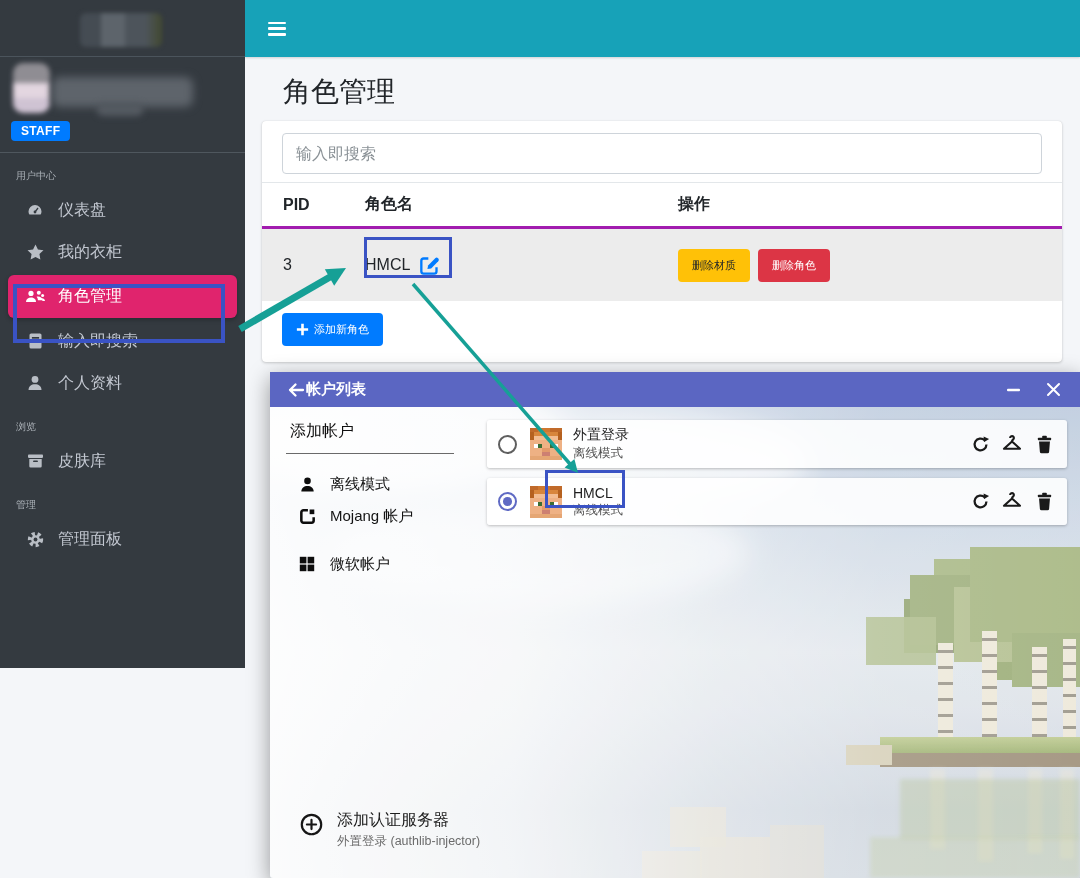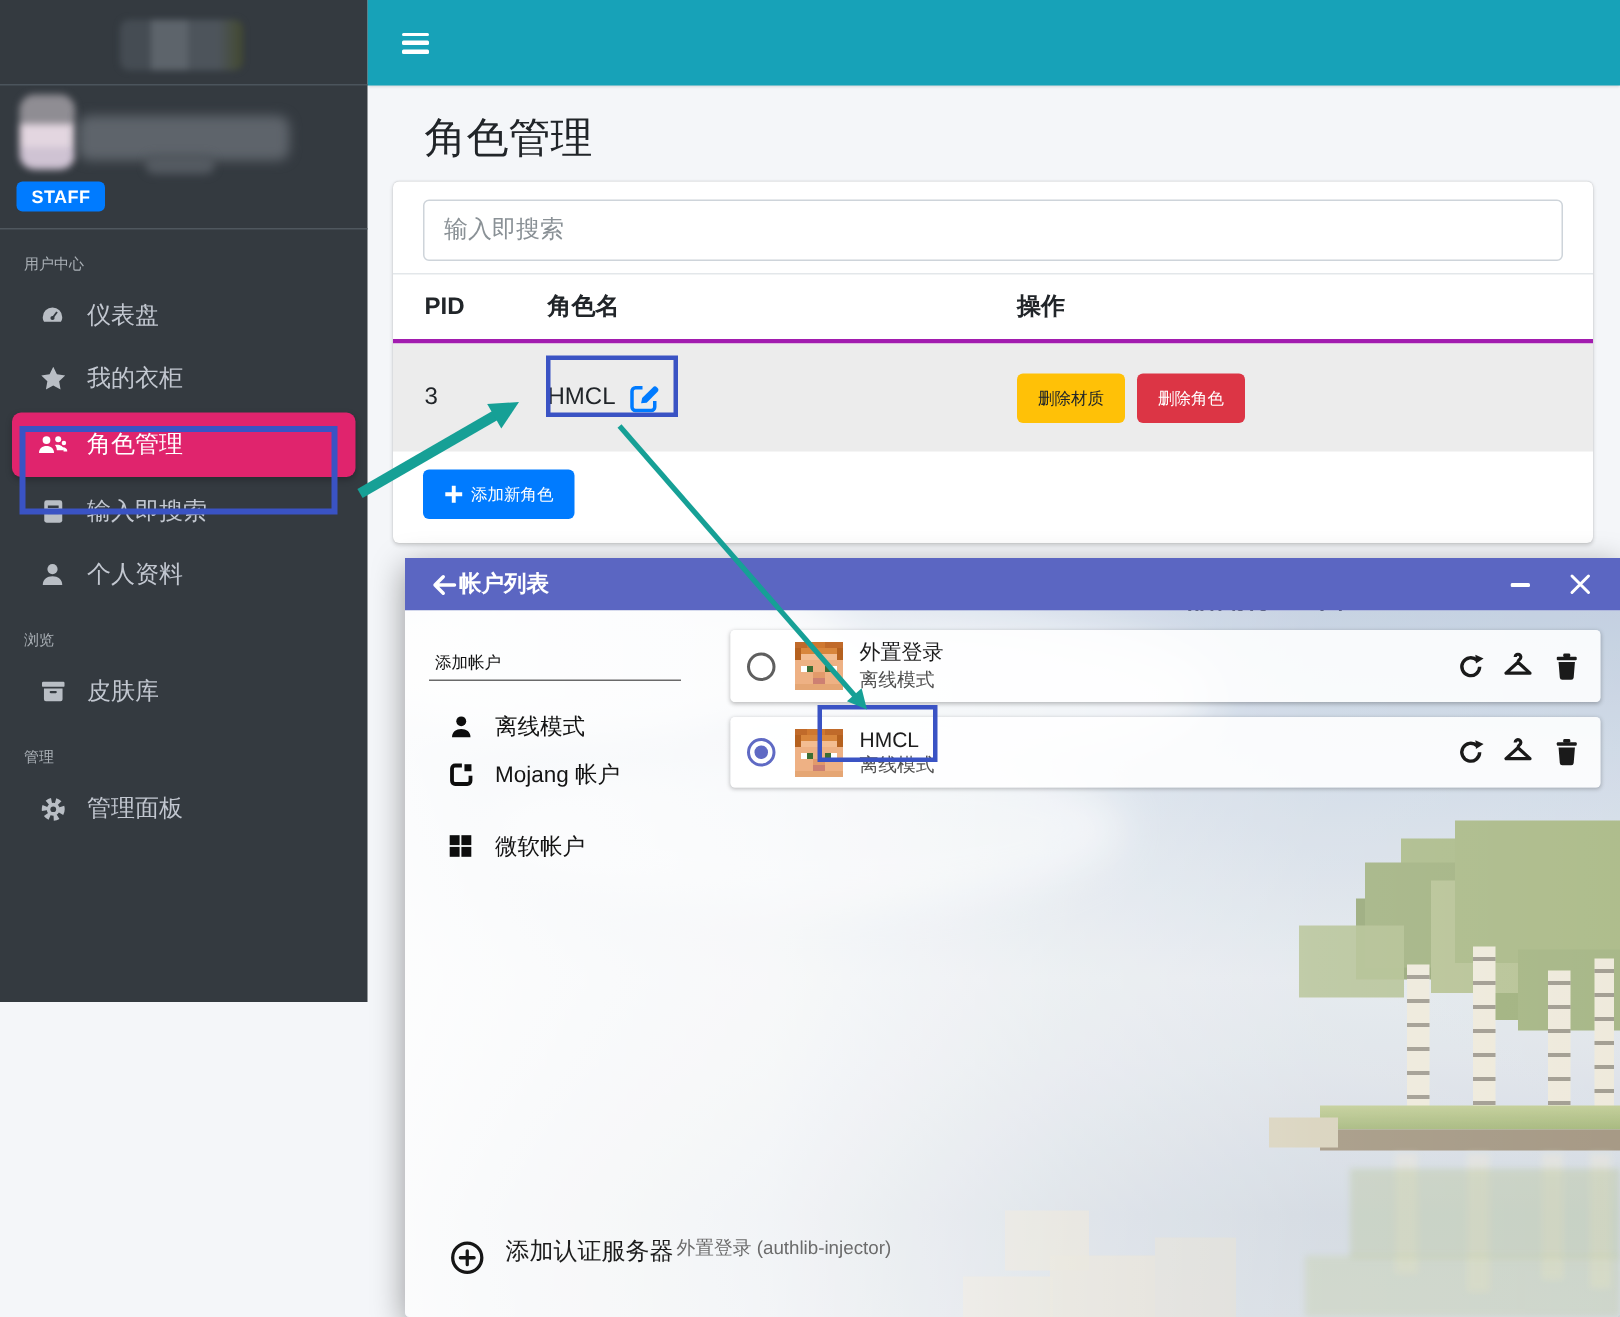--- a/index.html
+++ b/index.html
@@ -83,21 +83,21 @@
   .mc-trunk{position:absolute;width:15px;background:
     repeating-linear-gradient(180deg,rgba(58,52,40,0) 0 7px,rgba(58,52,40,.55) 7px 10px,rgba(58,52,40,0) 10px 16px),#eae5d3;}
   .mc-grass{position:absolute;}
   .mc-reflect{position:absolute;filter:blur(2px);opacity:.5;}
   .mc-sand{position:absolute;background:#dcd6c5;opacity:.75;}
   .mc-fog{position:absolute;inset:0;background:linear-gradient(90deg,rgba(255,255,255,.93) 0%,rgba(255,255,255,.75) 30%,rgba(255,255,255,.38) 55%,rgba(255,255,255,.18) 75%,rgba(255,255,255,.12) 100%);}
   .mc-haze{position:absolute;inset:0;background:rgba(255,255,255,.12);}
 
   
   .hmcl-menu{position:absolute;left:0;top:0;width:200px;z-index:3;color:#111;}
-  .add-account-label{position:absolute;left:20px;top:27px;font-size:11px;}
+  .add-account-label{position:absolute;left:20px;top:14px;font-size:16px;}
   .menu-underline{position:absolute;left:16px;top:46px;width:168px;height:1px;background:#6a6a6a;}
   .method{position:absolute;left:0;width:200px;height:40px;display:flex;align-items:center;cursor:pointer;}
   .method .mico{margin-left:26px;width:22px;display:flex;justify-content:center;color:#0d0d0d;flex:none;}
   .method .mlabel{margin-left:12px;font-size:15px;color:#141414;white-space:nowrap;}
 
   
   .acc-row{position:absolute;left:217px;width:580px;height:48px;background:rgba(255,255,255,.88);border-radius:3px;
     box-shadow:0 1px 3px rgba(0,0,0,.25);display:flex;align-items:center;z-index:3;cursor:pointer;}
   .radio{width:19px;height:19px;border-radius:50%;border:2px solid #5f5f5f;margin-left:11px;flex:none;background:transparent;}
   .radio.checked{border-color:#5f6ac4;position:relative;}
@@ -105,21 +105,21 @@
   .acc-avatar{width:32px;height:32px;margin-left:13px;flex:none;image-rendering:pixelated;}
   .acc-text{margin-left:11px;display:flex;flex-direction:column;gap:1px;}
   .acc-name{font-size:14px;color:#1d1d1d;}
   .acc-type{font-size:12.5px;color:#4f4f4f;}
   .acc-icons{margin-left:auto;margin-right:12px;display:flex;align-items:center;gap:10px;color:#1a1a1a;}
   .acc-ic{width:22px;height:22px;display:flex;align-items:center;justify-content:center;cursor:pointer;}
 
   
   .auth-footer{position:absolute;left:0;bottom:28px;display:flex;align-items:flex-start;z-index:3;cursor:pointer;}
   .auth-plus{margin-left:30px;color:#161616;display:flex;margin-top:3px;}
-  .auth-texts{margin-left:14px;display:flex;flex-direction:row;gap:2px;}
+  .auth-texts{margin-left:14px;display:flex;flex-direction:column;gap:2px;}
   .auth-title{font-size:16px;color:#1c1c1c;}
   .auth-sub{font-size:12.5px;color:#6b6b6b;}
 
   
   .ann-box{position:absolute;border:3px solid var(--annotation-blue);z-index:60;pointer-events:none;}
   #ann-box-sidebar{left:13px;top:284px;width:212px;height:59px;border-width:4px;}
   #ann-box-table{left:364px;top:237px;width:88px;height:41px;}
   #ann-box-window{left:545px;top:470px;width:80px;height:38px;}
   .ann-arrows{position:absolute;left:0;top:0;z-index:61;pointer-events:none;}
   svg{display:block;}

